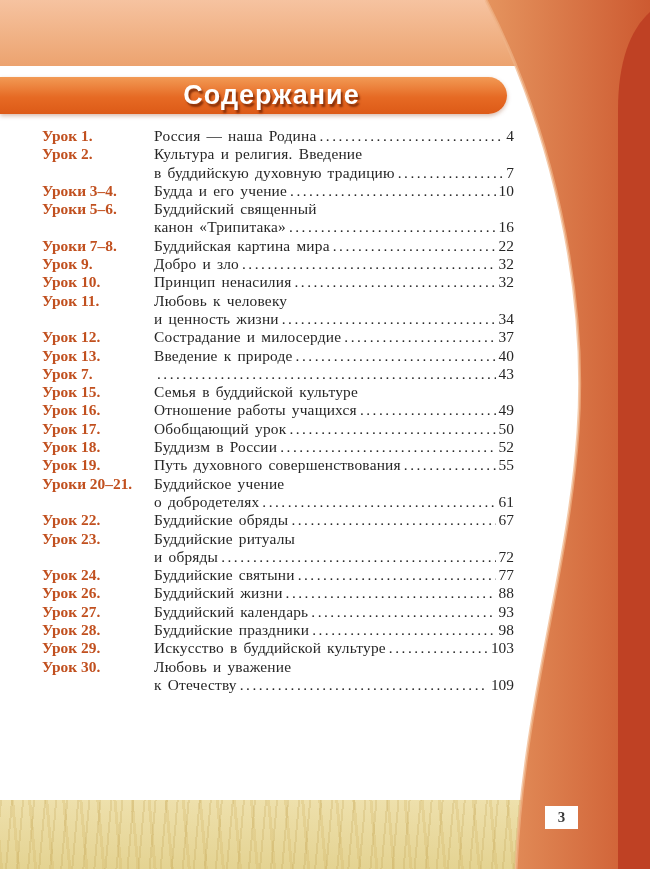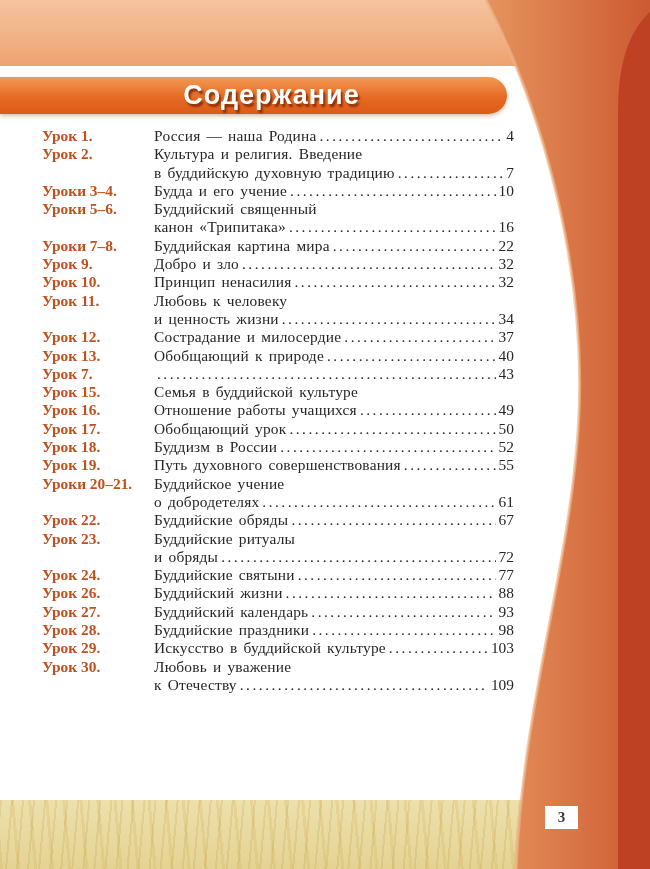--- a/index.html
+++ b/index.html
@@ -180,21 +180,21 @@
         <div class="row">
           <span class="label">Урок 12.</span>
           <span class="text">Сострадание и милосердие</span>
           <span class="dots"></span>
           <span class="pg">37</span>
         </div>
       </div>
       <div class="entry">
         <div class="row">
           <span class="label">Урок 13.</span>
-          <span class="text">Обобщающий к природе</span>
+          <span class="text">Введение к природе</span>
           <span class="dots"></span>
           <span class="pg">40</span>
         </div>
       </div>
       <div class="entry">
         <div class="row">
           <span class="label">Урок 7.</span>
           <span class="dots"></span>
           <span class="pg">43</span>
         </div>

